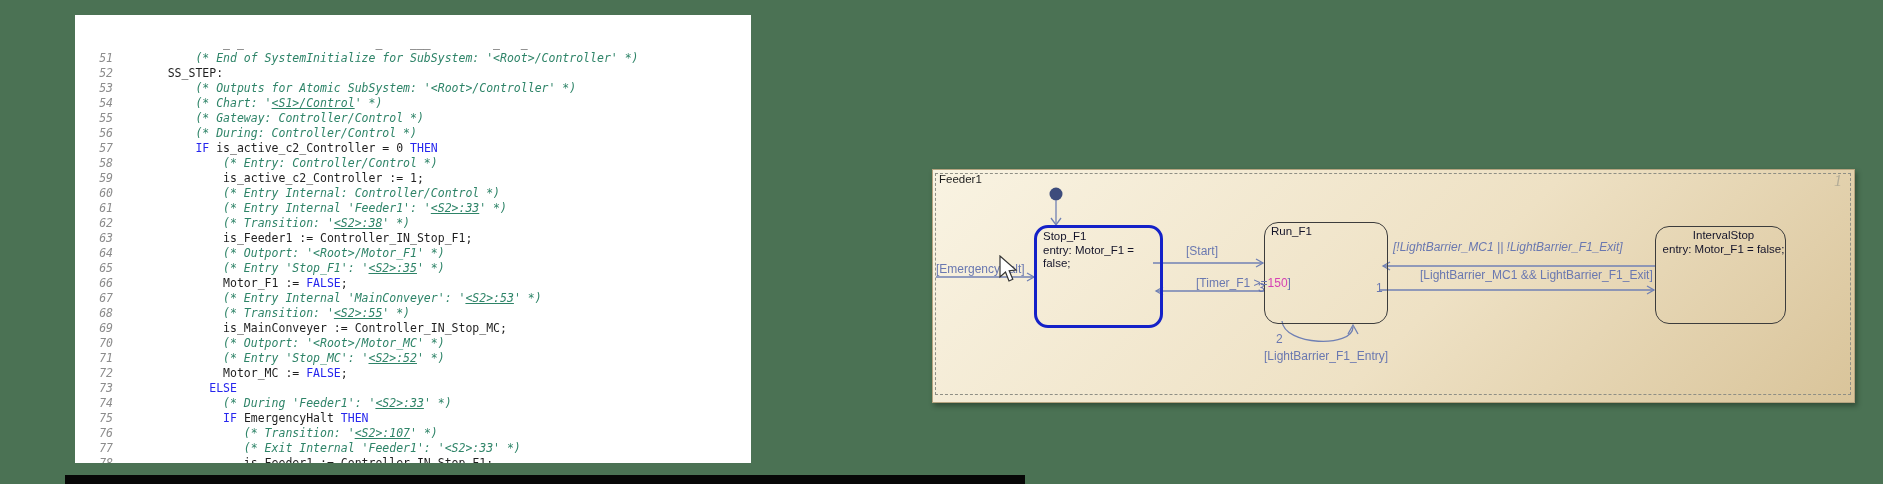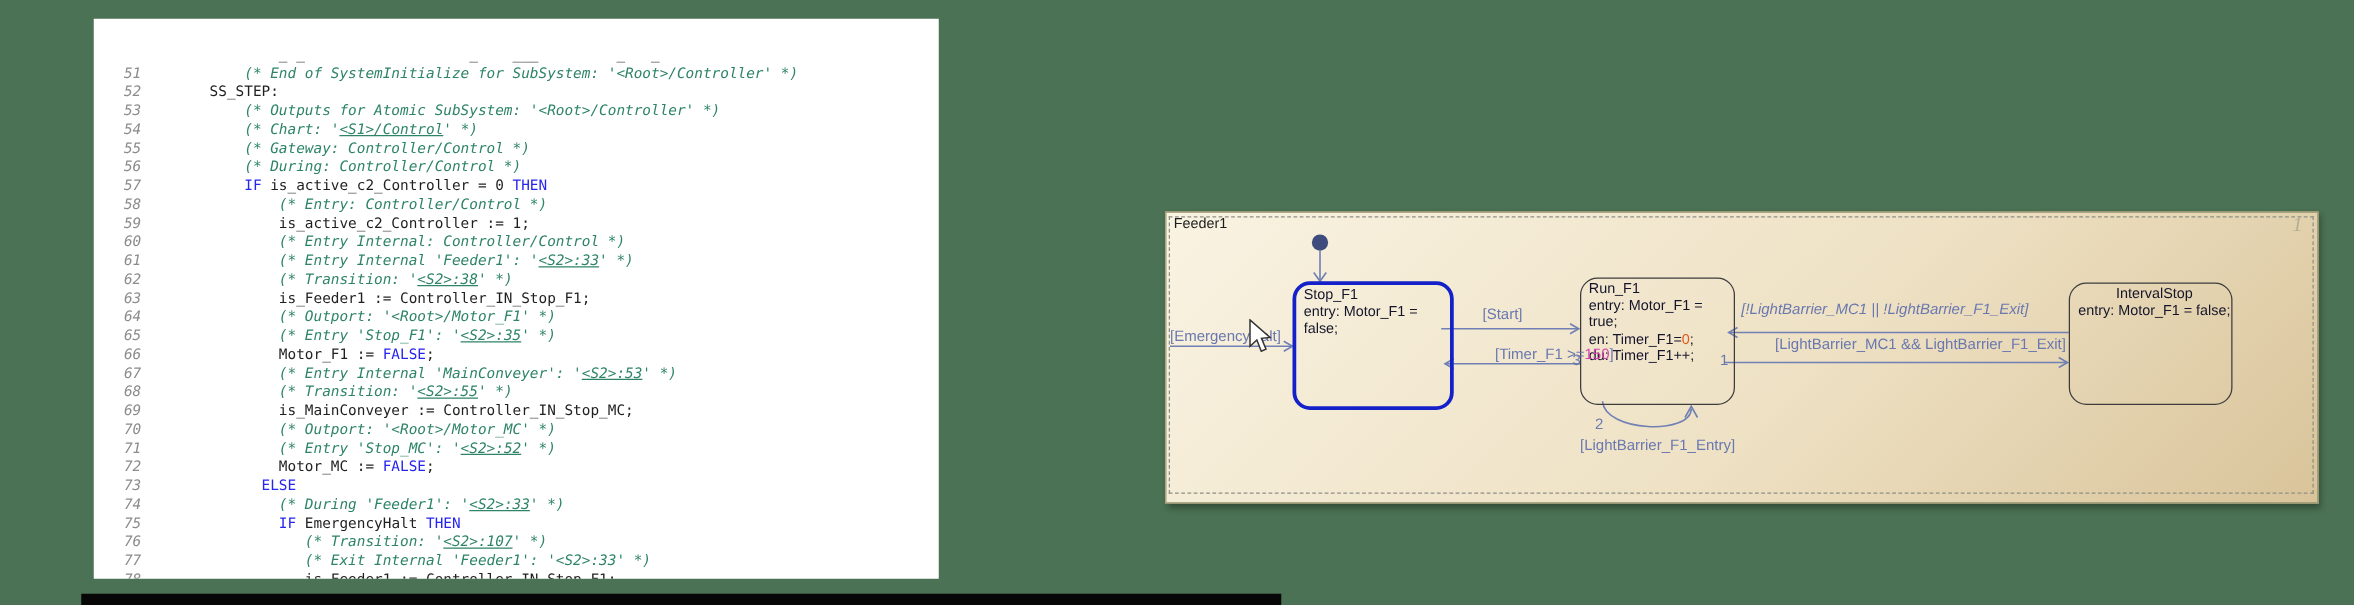--- a/index.html
+++ b/index.html
@@ -100,25 +100,20 @@
     </svg>
 
     <div id="state-stop" class="state selected">
       <div class="st-name">Stop_F1</div>
       <div class="st-body">
           <div><span>entry: Motor_F1 = false;</span></div>
         </div>
     </div>
     <div id="state-run" class="state">
       <div class="st-name">Run_F1</div>
-      <div class="st-body">
-          <div><span>entry: Motor_F1 = true;</span></div>
-          <div><span>en: Timer_F1=</span><span class="num">0</span><span>;</span></div>
-          <div><span>du: Timer_F1++;</span></div>
-        </div>
     </div>
     <div id="state-interval" class="state">
       <div class="st-name">IntervalStop</div>
       <div class="st-body">
           <div><span>entry: Motor_F1 = false;</span></div>
         </div>
     </div>
 
     <div class="tlabel" id="lbl-emergency">[EmergencyHalt]</div>
     <div class="tlabel" id="lbl-start">[Start]</div>

